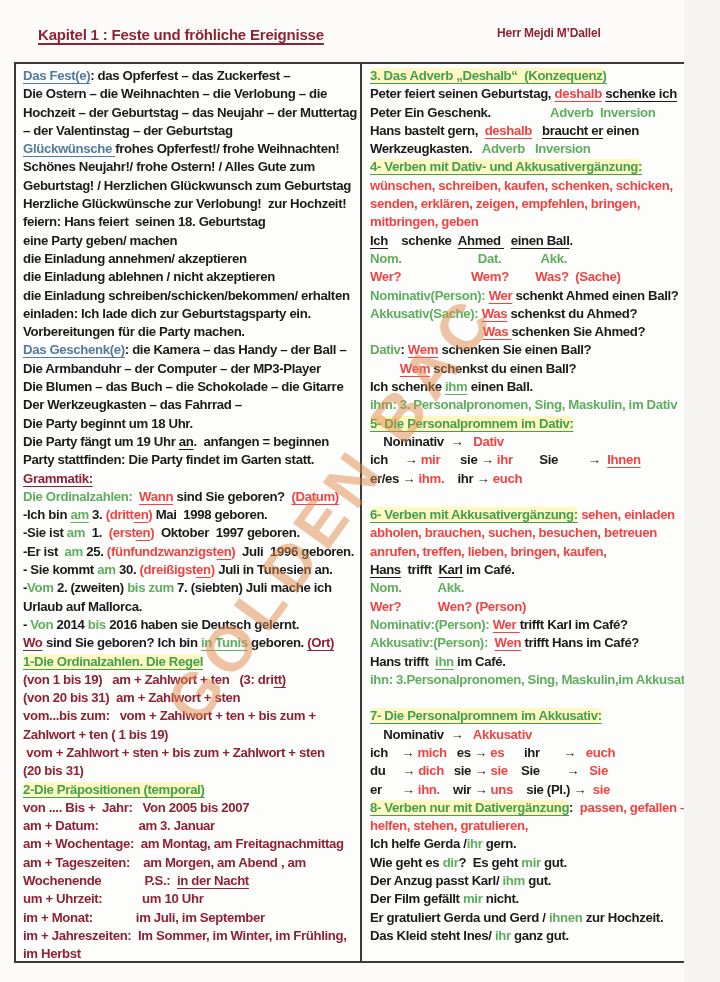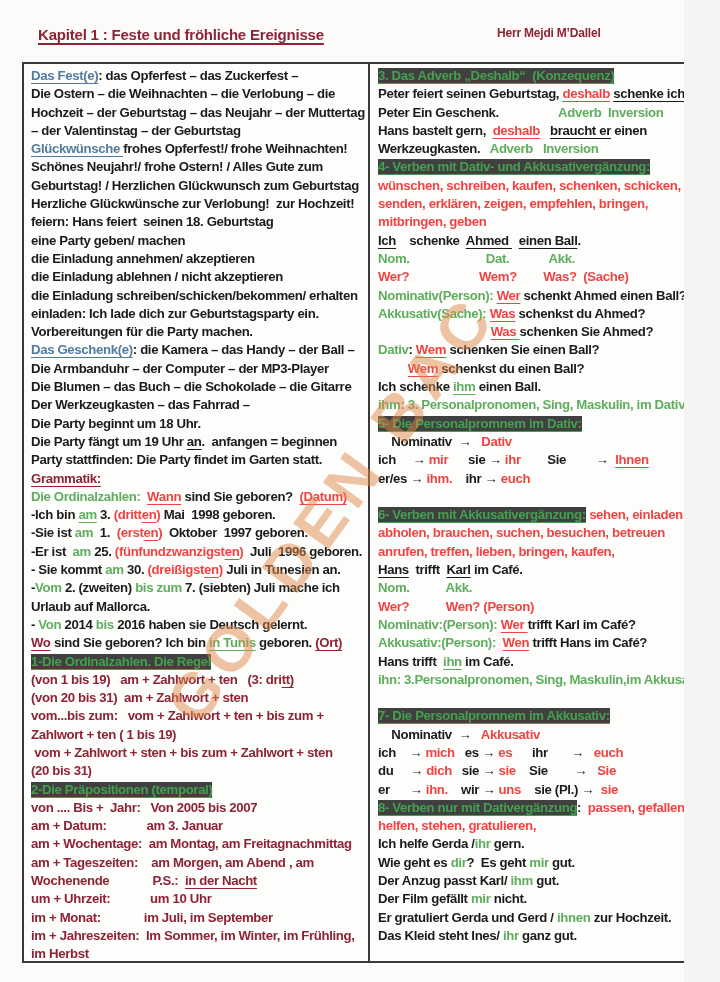--- a/index.html
+++ b/index.html
@@ -15,37 +15,37 @@
     text-decoration:underline;text-underline-offset:3px;text-decoration-thickness:1.5px;
     letter-spacing:-0.2px;
   }
   .hdr-author{
     position:absolute;left:497px;top:26px;
     font-size:12px;font-weight:bold;color:#8e2336;letter-spacing:-0.2px;
   }
   .doc-table{
     position:absolute;left:14px;top:62px;width:692px;height:901px;
     border:2.5px solid #3a3a3a;background:#fdfdfb;
-    display:flex;box-sizing:border-box;margin-left:8px;
+    display:flex;box-sizing:border-box;
   }
   .col{box-sizing:border-box;overflow:hidden;}
   .col-left{width:346px;border-right:2px solid #3a3a3a;padding:3px 1px 0 7px;}
   .col-right{flex:1;padding:3px 1px 0 8px;}
   .ln{
     font-size:13.2px;font-weight:bold;line-height:18.3px;min-height:18.3px;
     white-space:pre;color:#1b1b1b;letter-spacing:-0.35px;
   }
   .c-k{color:#1b1b1b;}
   .c-m{color:#8e2336;}
   .c-p{color:#ef4444;}
   .c-g{color:#5fae5f;}
   .c-gd{color:#44a04f;}
   .c-b{color:#527b9e;}
   .u{text-decoration:underline;text-underline-offset:2.5px;text-decoration-thickness:1.4px;}
-  .hl{background:#404040;}
+  .hl{background:#fef9c3;border-radius:6px;}
   .watermark{
     position:absolute;left:48px;top:472px;width:566px;
     text-align:center;font-size:64px;font-weight:bold;
     color:#e08a4d;opacity:0.5;letter-spacing:8px;
     transform:rotate(-54deg);pointer-events:none;z-index:6;
     font-family:"Liberation Sans","DejaVu Sans",sans-serif;
   }
 </style>
 </head>
 <body>

